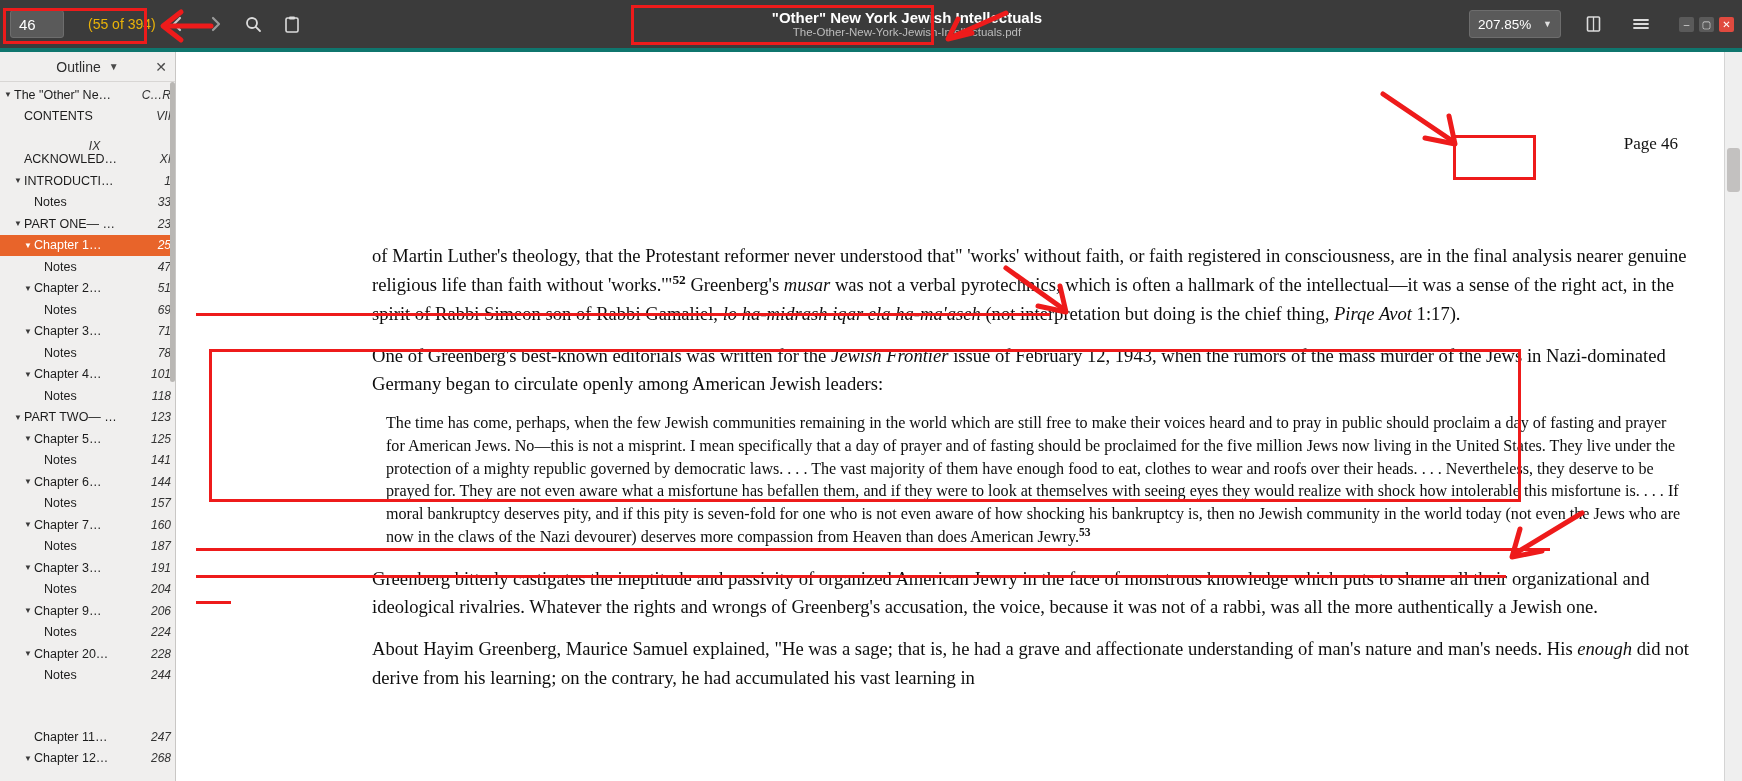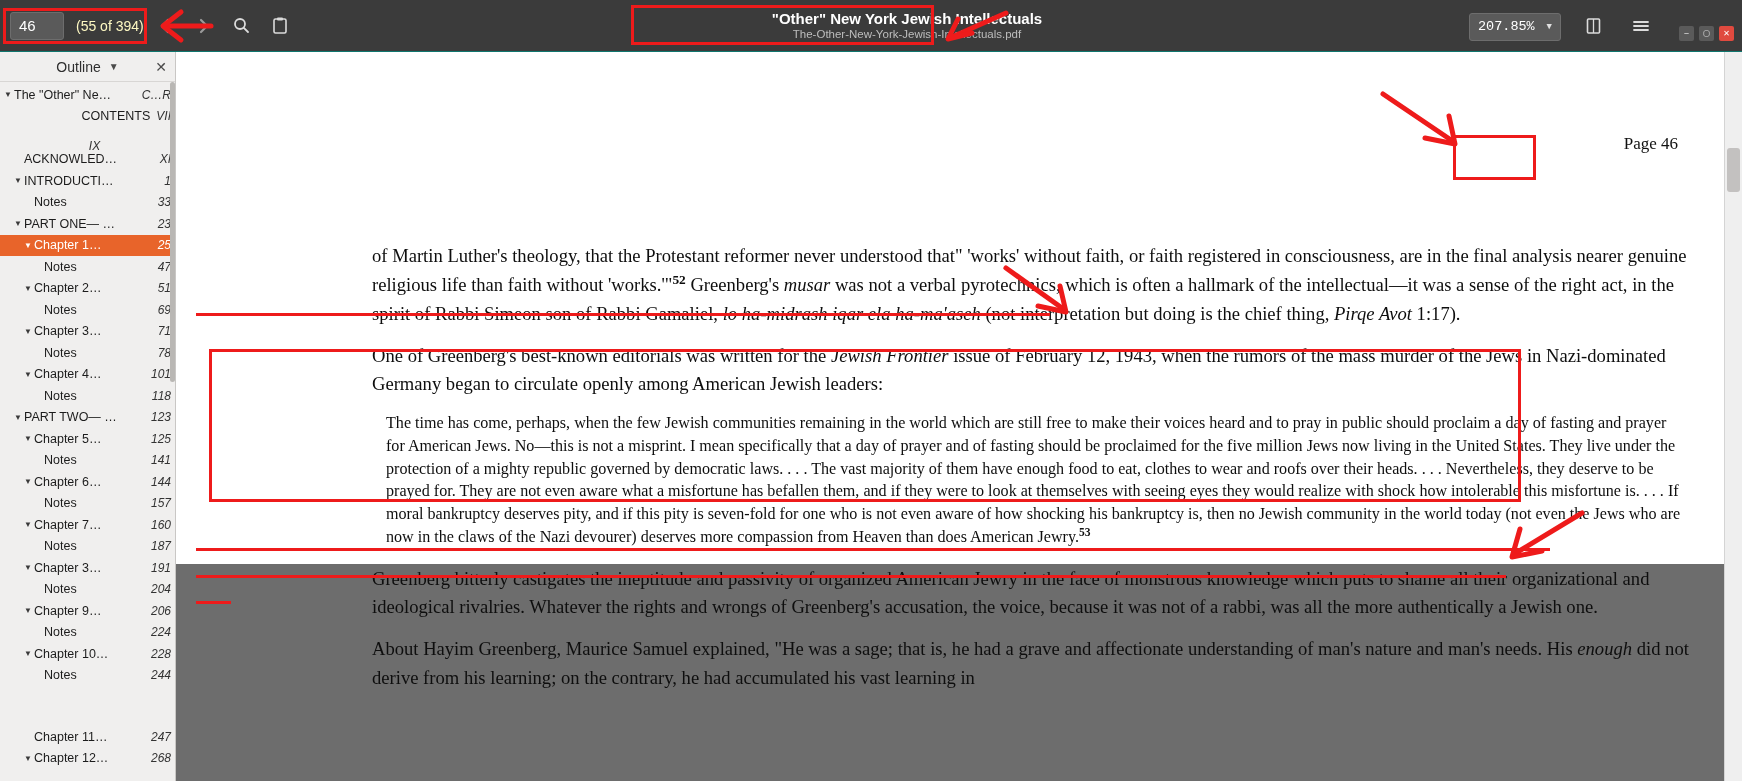--- a/index.html
+++ b/index.html
@@ -16,21 +16,21 @@
     overflow: hidden;
   }
 
   
   .toolbar {
     position: absolute; top: 0; left: 0;
     width: 1742px; height: 52px;
     background: #3b3b3b;
     display: flex; align-items: center;
     color: #e8e8e8;
-    border-bottom: 1px solid #0f766e;
+    border-bottom: 4px solid #0f766e;
   }
   .tb-left {
     display: flex; align-items: center;
     padding-left: 10px;
     gap: 6px;
     width: 345px;
     flex: 0 0 345px;
   }
   .pagebox {
     display: flex; align-items: center;
@@ -43,23 +43,23 @@
   .pagebox input {
     width: 40px;
     background: transparent;
     border: none;
     outline: none;
     color: #ffffff;
     font-size: 15px;
     font-family: "Liberation Sans", sans-serif;
   }
   .pagecount {
-    color: #fef9c3;
+    color: #eab308;
     font-size: 14px;
-    margin-left: 6px;
+    margin-left: 18px;
     white-space: nowrap;
   }
   .tb-btn {
     width: 32px; height: 30px;
     display: flex; align-items: center; justify-content: center;
     border-radius: 3px;
     color: #dcdcdc;
     cursor: default;
     font-size: 17px;
   }
@@ -72,25 +72,24 @@
   }
   .doc-title {
     font-size: 15px; font-weight: bold; color: #ffffff;
     white-space: nowrap;
   }
   .doc-sub {
     font-size: 11.5px; color: #bdbdbd;
     white-space: nowrap;
   }
   .tb-right {
-    display: flex; align-items: flex-end;
+    display: flex; align-items: center;
     gap: 16px;
     padding-right: 8px;
     flex: 0 0 auto;
-    font-family: Liberation Mono, monospace;
   }
   .zoom-select {
     background: #5a5a5a;
     border: 1px solid #6d6d6d;
     border-radius: 3px;
     height: 28px;
     min-width: 92px;
     display: flex; align-items: center; justify-content: space-between;
     padding: 0 8px;
     font-size: 13.5px;
@@ -181,21 +180,21 @@
   
   .viewer {
     position: absolute; top: 52px; left: 176px;
     width: 1566px; height: 729px;
     background: #6d6d6d;
     overflow: hidden;
   }
   .page {
     position: absolute;
     top: 0; left: 0;
-    width: 1548px; height: 512px;
+    width: 1548px; height: 729px;
     background: #ffffff;
   }
   .pagenum {
     position: absolute;
     right: 46px; top: 82px;
     font-family: "Liberation Serif", serif;
     font-size: 17px;
     color: #111;
   }
   .content {
@@ -323,21 +322,21 @@
       <span>Outline</span>
       <span class="chev">▼</span>
       <span class="sb-close">✕</span>
     </div>
     <div class="tree" id="outline-tree">
         <div class="tree-row" style="padding-left: 2px;">
           <span class="tw">▼</span>
           <span class="lbl">The "Other" Ne…</span>
           <span class="pg">C…R</span>
         </div>
-        <div class="tree-row" style="padding-left: 12px; text-align: right;">
+        <div class="tree-row" style="padding-left: 12px;">
           <span class="tw"></span>
           <span class="lbl">CONTENTS</span>
           <span class="pg">VII</span>
         </div>
         <div class="tree-row" style="padding-left: 12px; flex-direction: column;">
           <span class="tw"></span>
           <span class="lbl">LIST OF ILLU…</span>
           <span class="pg">IX</span>
         </div>
         <div class="tree-row" style="padding-left: 12px;">
@@ -450,21 +449,21 @@
           <span class="lbl">Chapter 9…</span>
           <span class="pg">206</span>
         </div>
         <div class="tree-row" style="padding-left: 32px;">
           <span class="tw"></span>
           <span class="lbl">Notes</span>
           <span class="pg">224</span>
         </div>
         <div class="tree-row" style="padding-left: 22px;">
           <span class="tw">▼</span>
-          <span class="lbl">Chapter 10…</span>
+          <span class="lbl">Chapter 20…</span>
           <span class="pg">228</span>
         </div>
         <div class="tree-row" style="padding-left: 32px;">
           <span class="tw"></span>
           <span class="lbl">Notes</span>
           <span class="pg">244</span>
         </div>
         <div class="tree-row" style="padding-left: 22px; margin-top: 40px;">
           <span class="tw"></span>
           <span class="lbl">Chapter 11…</span>

